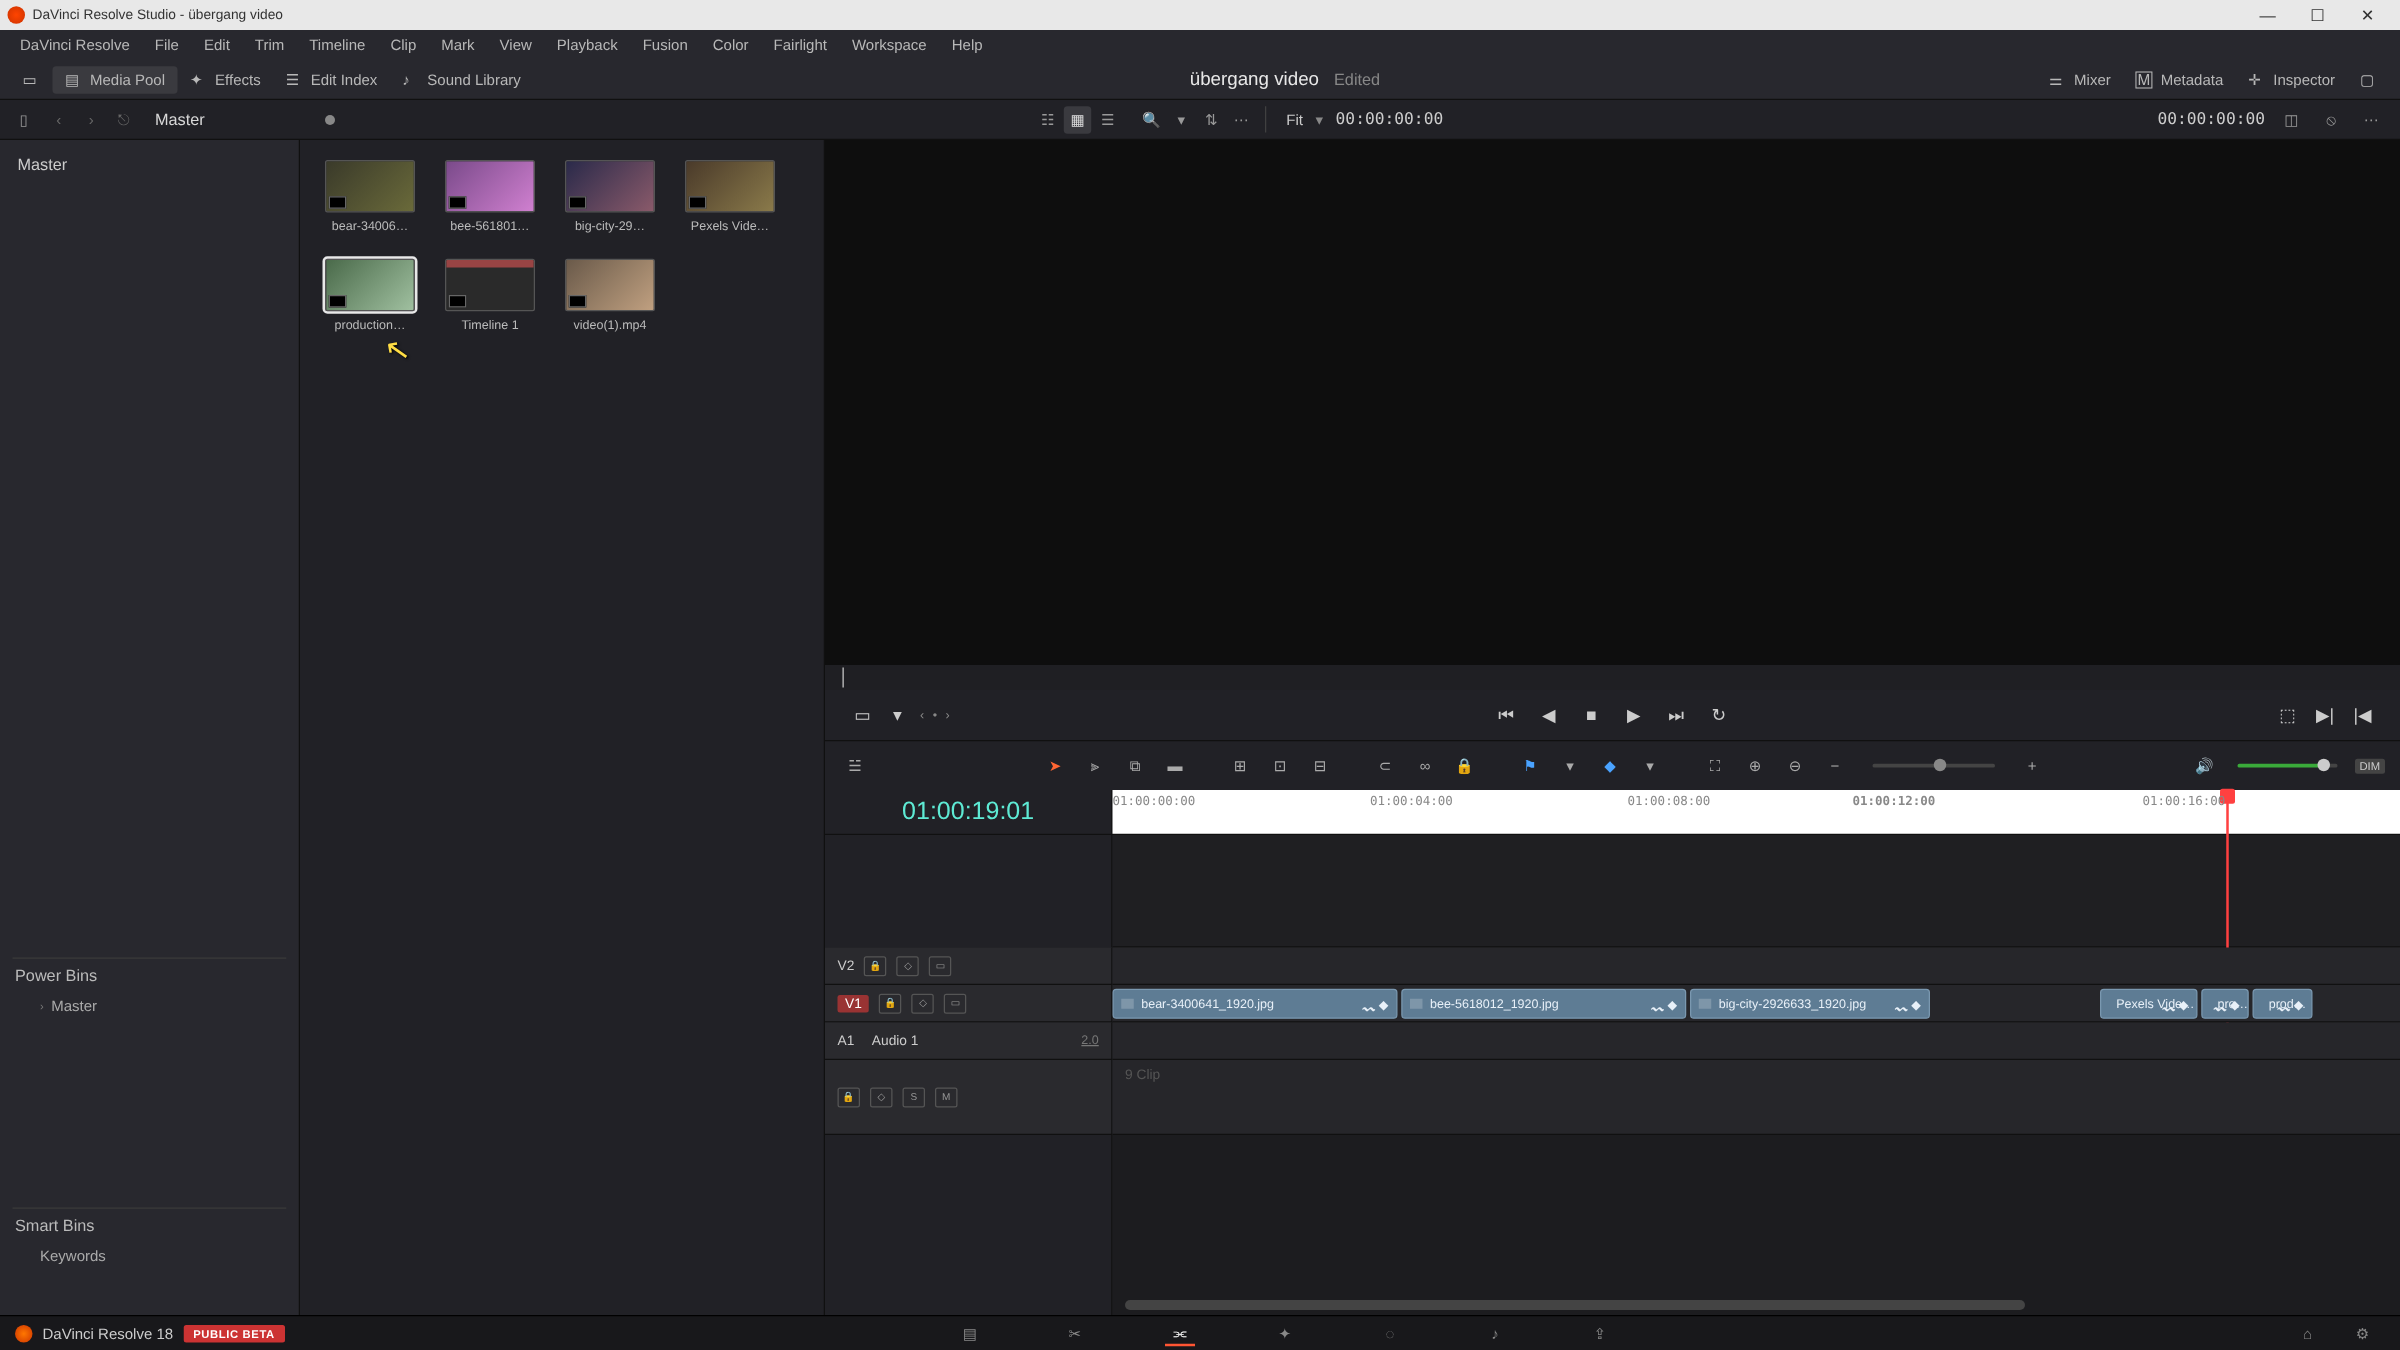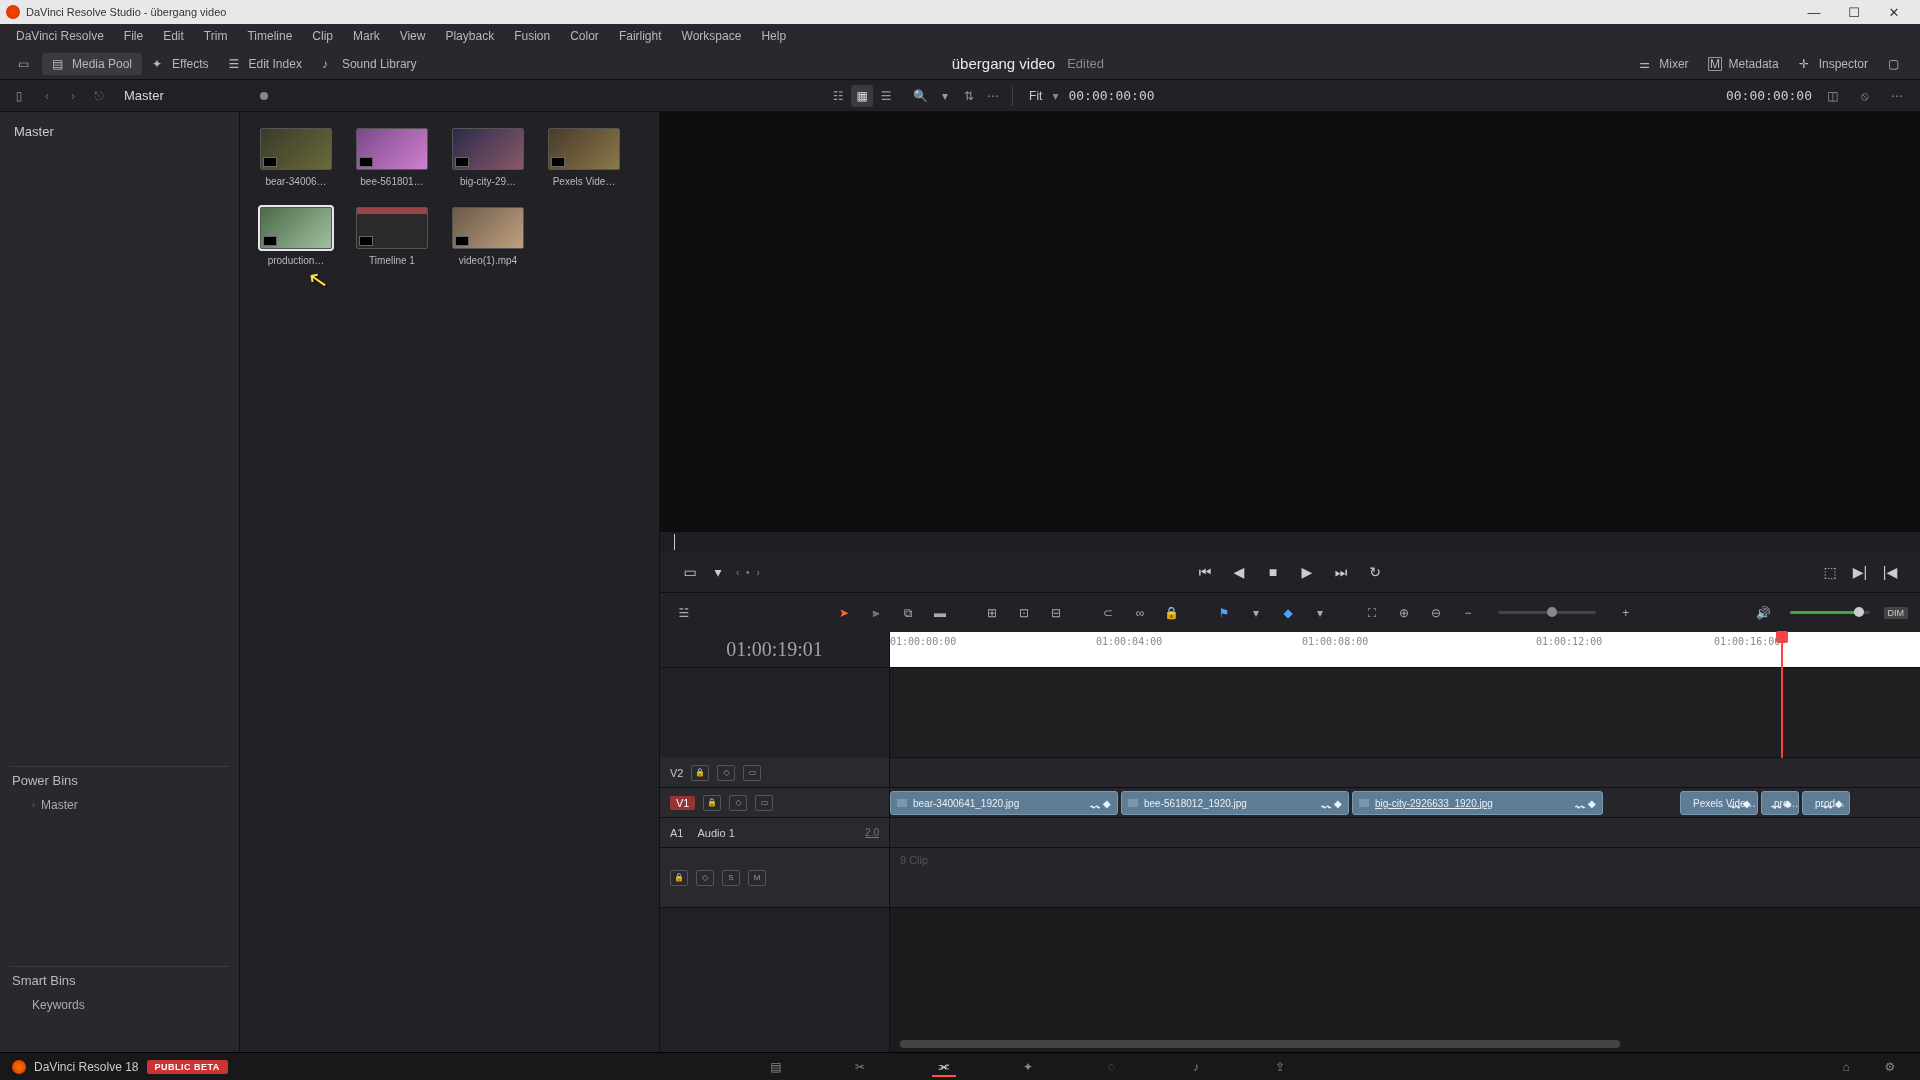--- a/index.html
+++ b/index.html
@@ -78,21 +78,21 @@
 .tl-toolbar .slider-track { flex:1; max-width:200px; height:3px; background:#444; position:relative; border-radius:2px; margin:0 10px;}
 .tl-toolbar .slider-thumb { position:absolute; top:-4px; left:50%; width:10px; height:10px; border-radius:50%; background:#888; }
 .tl-toolbar .vol-slider { width:80px; height:3px; background:linear-gradient(to right,#3aaa3a 0%,#3aaa3a 90%,#444 90%); border-radius:2px; margin:0 6px; position:relative;}
 .tl-toolbar .vol-slider::after{content:"";position:absolute;right:6px;top:-4px;width:10px;height:10px;border-radius:50%;background:#ccc;}
 .tl-toolbar .dim { font-size:9px; background:#444; color:#ccc; padding:1px 4px; border-radius:2px;}
 
 
 .timeline { flex:1; display:flex; flex-direction:column; background:#1a1a1a; }
 .tl-ruler-row { display:flex; height:36px; border-bottom:1px solid #101010; }
 .tl-head { width:230px; background:#212126; border-right:1px solid #101010; display:flex; align-items:center; justify-content:center; }
-.big-tc { color:#a3a3a3; font-family:Liberation Serif, serif; font-size:20px; }
+.big-tc { color:#5eead4; font-family:Liberation Sans, sans-serif; font-size:20px; }
 .tl-ruler { flex:1; background:#ffffff; position:relative; }
 .tl-tick { position:absolute; top:4px; font-size:10px; color:#888; font-family:monospace; }
 .tl-playhead { position:absolute; top:0; width:2px; background:#ff4040; height:420px; }
 .tl-playhead::before { content:""; position:absolute; top:-1px; left:-5px; width:12px; height:12px; background:#ff4040; border-radius:2px;}
 
 .tl-blank-row { display:flex; height:90px; }
 .tl-blank-row .tl-head { background:#212126; }
 .tl-blank-row .tl-body { flex:1; background:#1f1f22; border-bottom:1px solid #101010; }
 
 .track-row { display:flex; }
@@ -359,21 +359,21 @@
     <div class="timeline">
       <div class="tl-ruler-row">
         <div class="tl-head">
             <span class="big-tc">01:00:19:01</span>
           </div>
         <div class="tl-ruler" id="tlruler">
           <div class="tl-playhead" id="tlplayhead" style="left: 890.95px;"></div>
         <span class="tl-tick" style="left: 0px;">01:00:00:00</span>
             <span class="tl-tick" style="left: 206px;">01:00:04:00</span>
             <span class="tl-tick" style="left: 412px;">01:00:08:00</span>
-            <span class="tl-tick" style="left: 646px;">01:00:12:00</span>
+            <span class="tl-tick" style="left: 592px; font-weight: bold;">01:00:12:00</span>
             <span class="tl-tick" style="left: 824px;">01:00:16:00</span>
           </div>
       </div>
       <div class="tl-blank-row">
           <div class="tl-head"></div>
           <div class="tl-body"></div>
         </div>
 
       <div class="track-row v2">
         <div class="track-head">
@@ -402,21 +402,21 @@
               </span>
             </div>
             <div class="clip-block clip-blue" style="left: 231px; width: 228px;">
               <span class="cb-ico"></span>
               <span>bee-5618012_1920.jpg</span>
               <span class="trail-icons">
                 <span class="ti">〰</span>
                 <span class="ti">◆</span>
               </span>
             </div>
-            <div class="clip-block clip-blue" style="left: 462px; width: 251px; text-decoration: underline;">
+            <div class="clip-block clip-blue" style="left: 462px; width: 192px;">
               <span class="cb-ico"></span>
               <span>big-city-2926633_1920.jpg</span>
               <span class="trail-icons">
                 <span class="ti">〰</span>
                 <span class="ti">◆</span>
               </span>
             </div>
             <div class="clip-block clip-blue" style="left: 790px; width: 78px;">
               <span class="cb-ico"></span>
               <span>Pexels Vide…</span>

